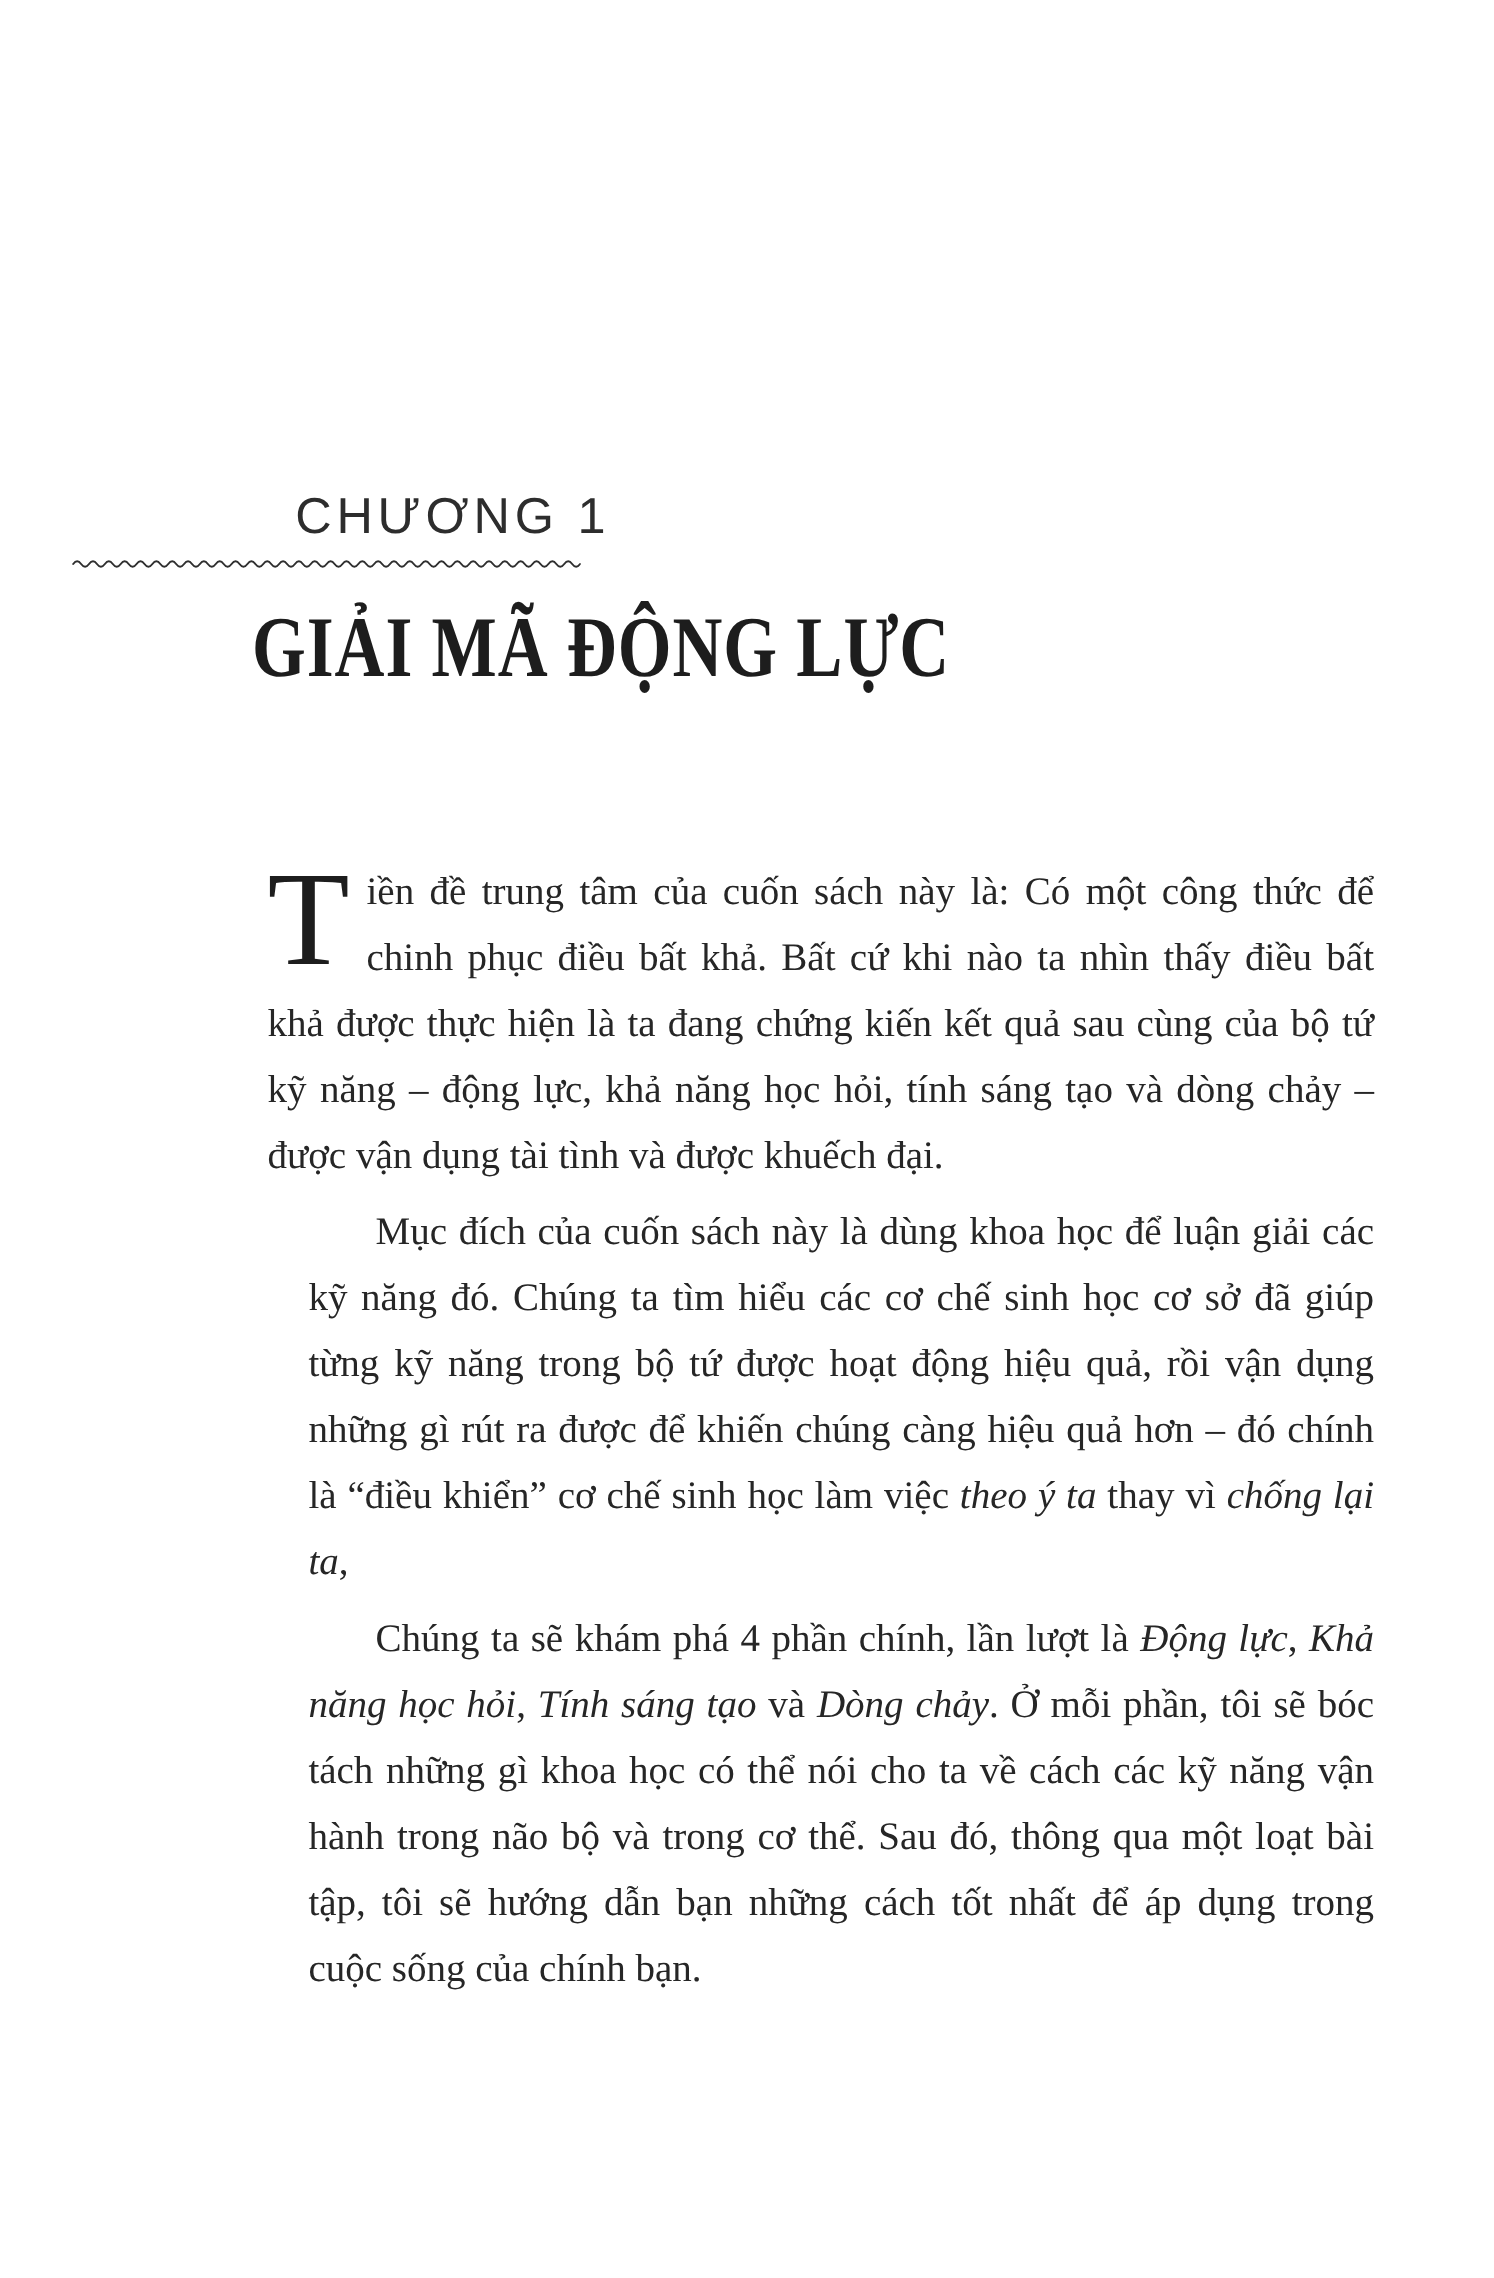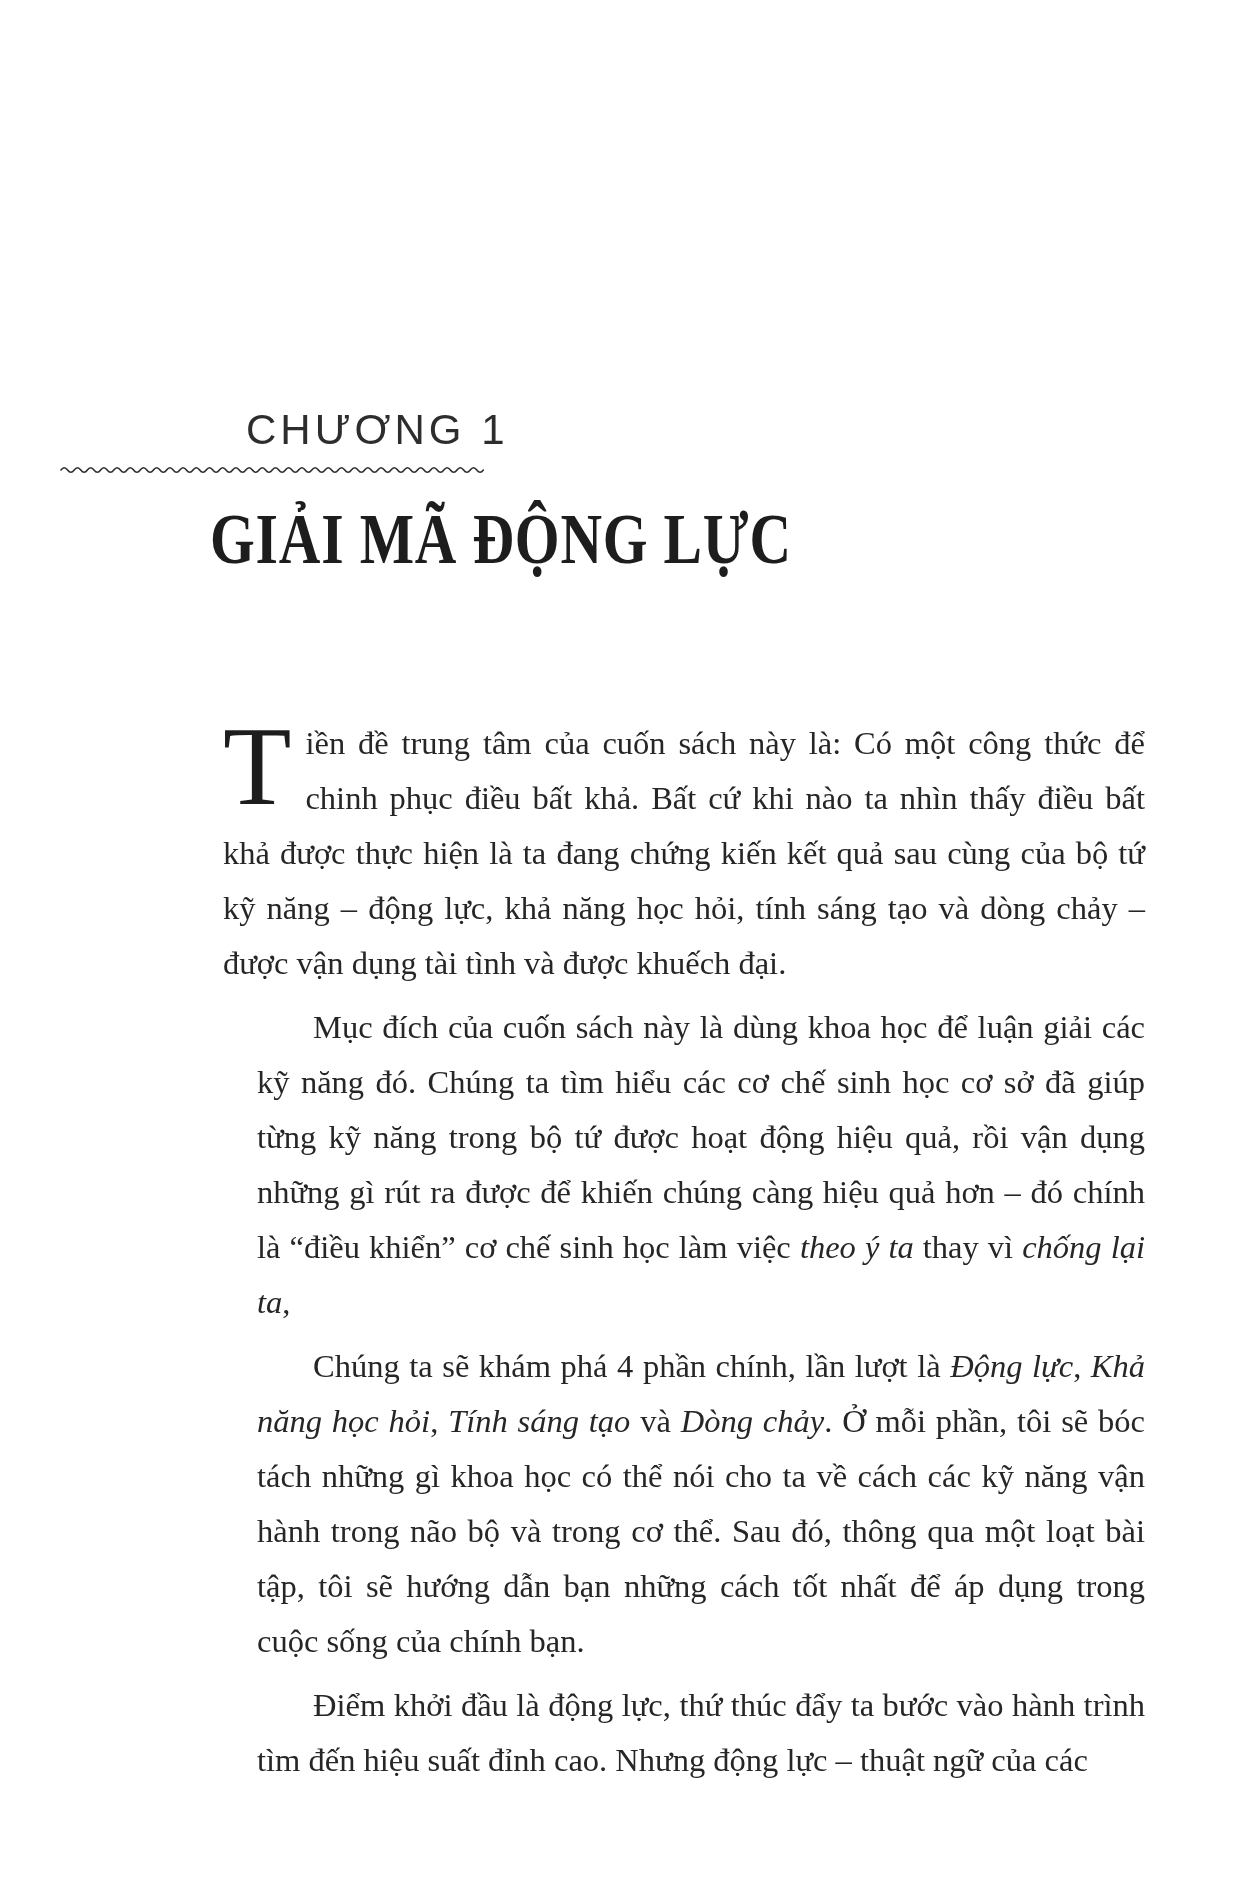--- a/index.html
+++ b/index.html
@@ -75,15 +75,14 @@
   <svg class="wavy" width="424" height="12" viewBox="0 0 424 12" aria-hidden="true">
     <path d="M1,6 q3.3,-4.6 6.6,0 t6.6,0 t6.6,0 t6.6,0 t6.6,0 t6.6,0 t6.6,0 t6.6,0 t6.6,0 t6.6,0 t6.6,0 t6.6,0 t6.6,0 t6.6,0 t6.6,0 t6.6,0 t6.6,0 t6.6,0 t6.6,0 t6.6,0 t6.6,0 t6.6,0 t6.6,0 t6.6,0 t6.6,0 t6.6,0 t6.6,0 t6.6,0 t6.6,0 t6.6,0 t6.6,0 t6.6,0 t6.6,0 t6.6,0 t6.6,0 t6.6,0 t6.6,0 t6.6,0 t6.6,0 t6.6,0 t6.6,0 t6.6,0 t6.6,0 t6.6,0 t6.6,0 t6.6,0 t6.6,0 t6.6,0 t6.6,0 t6.6,0 t6.6,0 t6.6,0 t6.6,0 t6.6,0 t6.6,0 t6.6,0 t6.6,0 t6.6,0 t6.6,0 t6.6,0 t6.6,0 t6.6,0 t6.6,0 t6.6,0" fill="none" stroke="#2f2f2f" stroke-width="1.6" stroke-linecap="round"></path>
   </svg>
 
   <h1 class="chapter-title">GIẢI MÃ ĐỘNG LỰC</h1>
 
   <main class="body-text">
       <p><span class="drop-cap">T</span><span>iền đề trung tâm của cuốn sách này là: Có một công thức để chinh phục điều bất khả. Bất cứ khi nào ta nhìn thấy điều bất khả được thực hiện là ta đang chứng kiến kết quả sau cùng của bộ tứ kỹ năng – động lực, khả năng học hỏi, tính sáng tạo và dòng chảy – được vận dụng tài tình và được khuếch đại.</span></p>
       <p class="indented"><span>Mục đích của cuốn sách này là dùng khoa học để luận giải các kỹ năng đó. Chúng ta tìm hiểu các cơ chế sinh học cơ sở đã giúp từng kỹ năng trong bộ tứ được hoạt động hiệu quả, rồi vận dụng những gì rút ra được để khiến chúng càng hiệu quả hơn – đó chính là “điều khiển” cơ chế sinh học làm việc </span><em>theo ý ta</em><span> thay vì </span><em>chống lại ta</em><span>,</span></p>
       <p class="indented"><span>Chúng ta sẽ khám phá 4 phần chính, lần lượt là </span><em>Động lực</em><span>, </span><em>Khả năng học hỏi</em><span>, </span><em>Tính sáng tạo</em><span> và </span><em>Dòng chảy</em><span>. Ở mỗi phần, tôi sẽ bóc tách những gì khoa học có thể nói cho ta về cách các kỹ năng vận hành trong não bộ và trong cơ thể. Sau đó, thông qua một loạt bài tập, tôi sẽ hướng dẫn bạn những cách tốt nhất để áp dụng trong cuộc sống của chính bạn.</span></p>
-      <p class="indented"><span>Điểm khởi đầu là động lực, thứ thúc đẩy ta bước vào hành trình tìm đến hiệu suất đỉnh cao. Nhưng động lực – thuật ngữ của các</span></p>
     </main>
 </div>
 
 </body></html>

